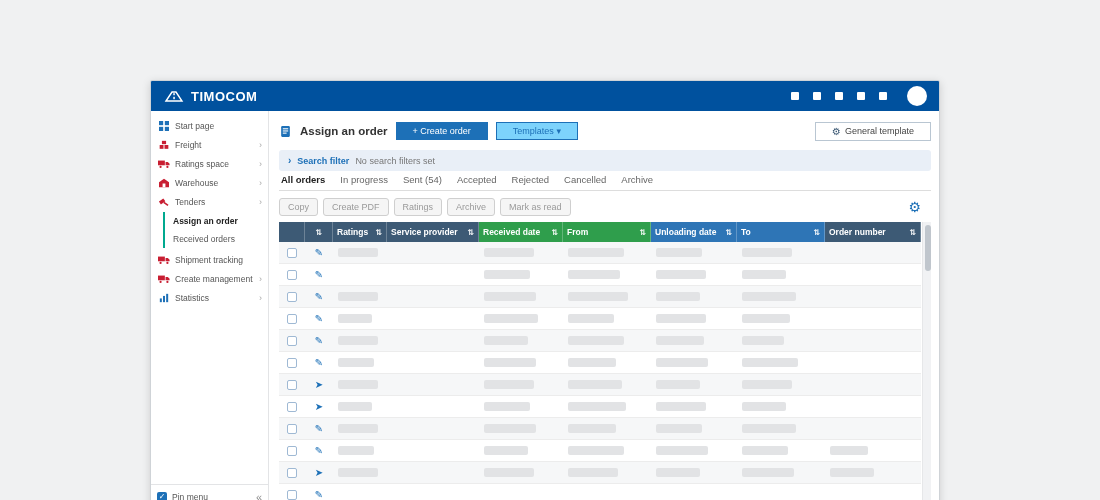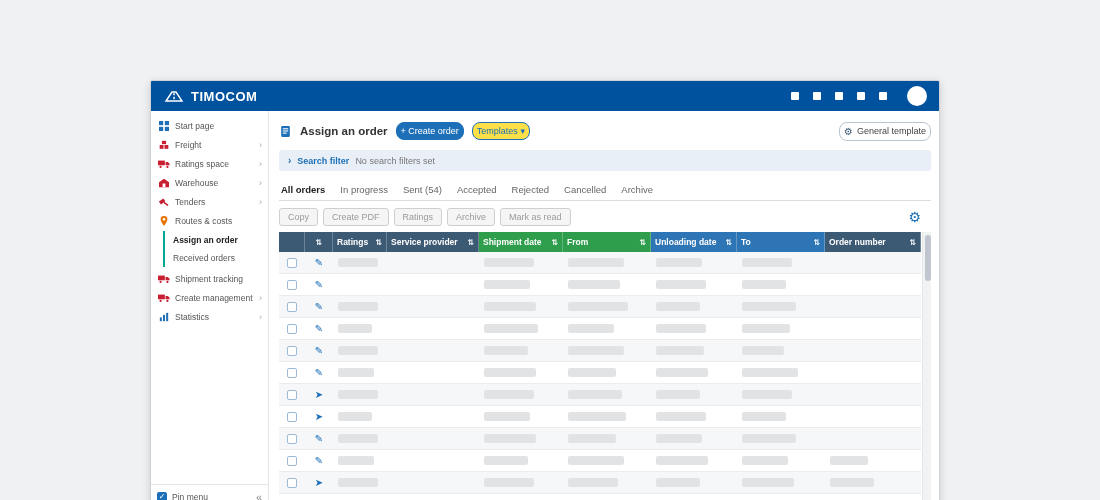--- a/index.html
+++ b/index.html
@@ -36,32 +36,32 @@
   .sub-item.active { font-weight:bold; color:#222; }
   .pin-row { border-top:1px solid #e3e4e6; padding:6px 6px; display:flex; align-items:center; gap:5px; flex:0 0 auto; }
   .pin-cb { width:10px; height:10px; background:#1d70b7; border-radius:2px; color:#fff; font-size:8px; line-height:10px; text-align:center; cursor:pointer; }
   .collapse { margin-left:auto; color:#8a8a8a; font-size:11px; cursor:pointer; }
 
   
   .content { flex:1; min-width:0; display:flex; flex-direction:column; padding:8px 8px 0 10px; background:#fff; }
   .title-row { display:flex; align-items:center; gap:8px; height:24px; flex:0 0 24px; }
   .page-icon { color:#1d70b7; fill:#1d70b7; display:flex; }
   .page-title { font-size:11.5px; font-weight:bold; color:#333; }
-  .btn { border-radius:8px; font-size:9px; padding:3px 4px; cursor:pointer; font-family:inherit; }
+  .btn { border-radius:0; font-size:9px; padding:3px 16px; cursor:pointer; font-family:inherit; }
   .btn-primary { background:#1d70b7; color:#fff; border:1px solid #1d70b7; }
-  .btn-outline { background:#fde047; color:#1d70b7; border:1px solid #1d70b7; }
+  .btn-outline { background:#7dd3fc; color:#1d70b7; border:1px solid #1d70b7; }
   .btn-general { margin-left:auto; background:#fff; color:#444; border:1px solid #b9c6d2; display:flex; align-items:center; gap:4px; }
   .btn-general .g-gear { color:#3d5a75; font-size:10px; }
 
   .filter-bar { margin-top:7px; background:#e9eff7; border-radius:3px; padding:5px 9px; font-size:9px; display:flex; align-items:center; gap:6px; flex:0 0 auto; cursor:pointer; }
   .fil-chev { color:#1d70b7; font-weight:bold; font-size:10px; }
   .fil-label { color:#1d70b7; font-weight:bold; }
   .fil-status { color:#777; }
 
-  .tabs { margin-top:10px; border-bottom:1px solid #ddd; display:flex; gap:15px; font-size:9.5px; color:#666; padding:0 2px; flex:0 0 auto; }
+  .tabs { border-bottom:1px solid #ddd; display:flex; gap:15px; font-size:9.5px; color:#666; padding:0 2px; flex:0 0 auto; }
   .tab { padding:3px 0 5px 0; cursor:pointer; }
   .tab.active { color:#222; font-weight:bold; }
 
   .actions { margin:7px 0 6px 0; display:flex; align-items:center; gap:5px; flex:0 0 auto; }
   .abtn { background:#f5f5f5; border:1px solid #cfcfcf; color:#9a9a9a; border-radius:3px; font-size:9px; padding:3px 8px; cursor:pointer; font-family:inherit; }
   .gear-right { margin-left:auto; color:#1d70b7; font-size:14px; cursor:pointer; line-height:1; margin-right:10px; }
 
   
   .table-wrap { flex:1; position:relative; overflow:hidden; min-height:0; }
   .table-inner { position:absolute; left:0; top:0; right:10px; bottom:0; overflow:hidden; }
@@ -158,29 +158,20 @@
             <div class="side-item">
               <span class="icon-box tone-red">
                 <svg viewBox="0 0 12 12">
                   <rect x="0.5" y="3.2" width="6.5" height="4.2" transform="rotate(-35 3.7 5.3)"></rect>
                   <rect x="5.2" y="7.2" width="6.2" height="2" transform="rotate(35 8.3 8.2)"></rect>
                 </svg>
               </span>
               <span class="side-label">Tenders</span>
               <span class="chev">›</span>
             </div>
-            <div class="side-item">
-              <span class="icon-box tone-orange">
-                <svg viewBox="0 0 12 12">
-                  <path d="M6 0a4 4 0 0 0-4 4c0 3 4 8 4 8s4-5 4-8a4 4 0 0 0-4-4z"></path>
-                  <circle cx="6" cy="4" r="1.6" fill="#fff"></circle>
-                </svg>
-              </span>
-              <span class="side-label">Routes &amp; costs</span>
-            </div>
             <div class="submenu">
               <div class="sub-item active">Assign an order</div>
               <div class="sub-item">Received orders</div>
             </div>
             <div class="side-item">
               <span class="icon-box tone-red">
                 <svg viewBox="0 0 14 10">
                   <rect x="0" y="1" width="8" height="5.5"></rect>
                   <path d="M8.8 2.6h2.6l2.1 2.1v1.8H8.8z"></path>
                   <circle cx="3" cy="8.4" r="1.3"></circle>
@@ -278,21 +269,21 @@
                 </div>
                 <div class="th ">
                   <span>Ratings</span>
                   <span class="sort">⇅</span>
                 </div>
                 <div class="th ">
                   <span>Service provider</span>
                   <span class="sort">⇅</span>
                 </div>
                 <div class="th green">
-                  <span>Shipment date</span>
+                  <span>Received date</span>
                   <span class="sort">⇅</span>
                 </div>
                 <div class="th green">
                   <span>From</span>
                   <span class="sort">⇅</span>
                 </div>
                 <div class="th blue">
                   <span>Unloading date</span>
                   <span class="sort">⇅</span>
                 </div>

